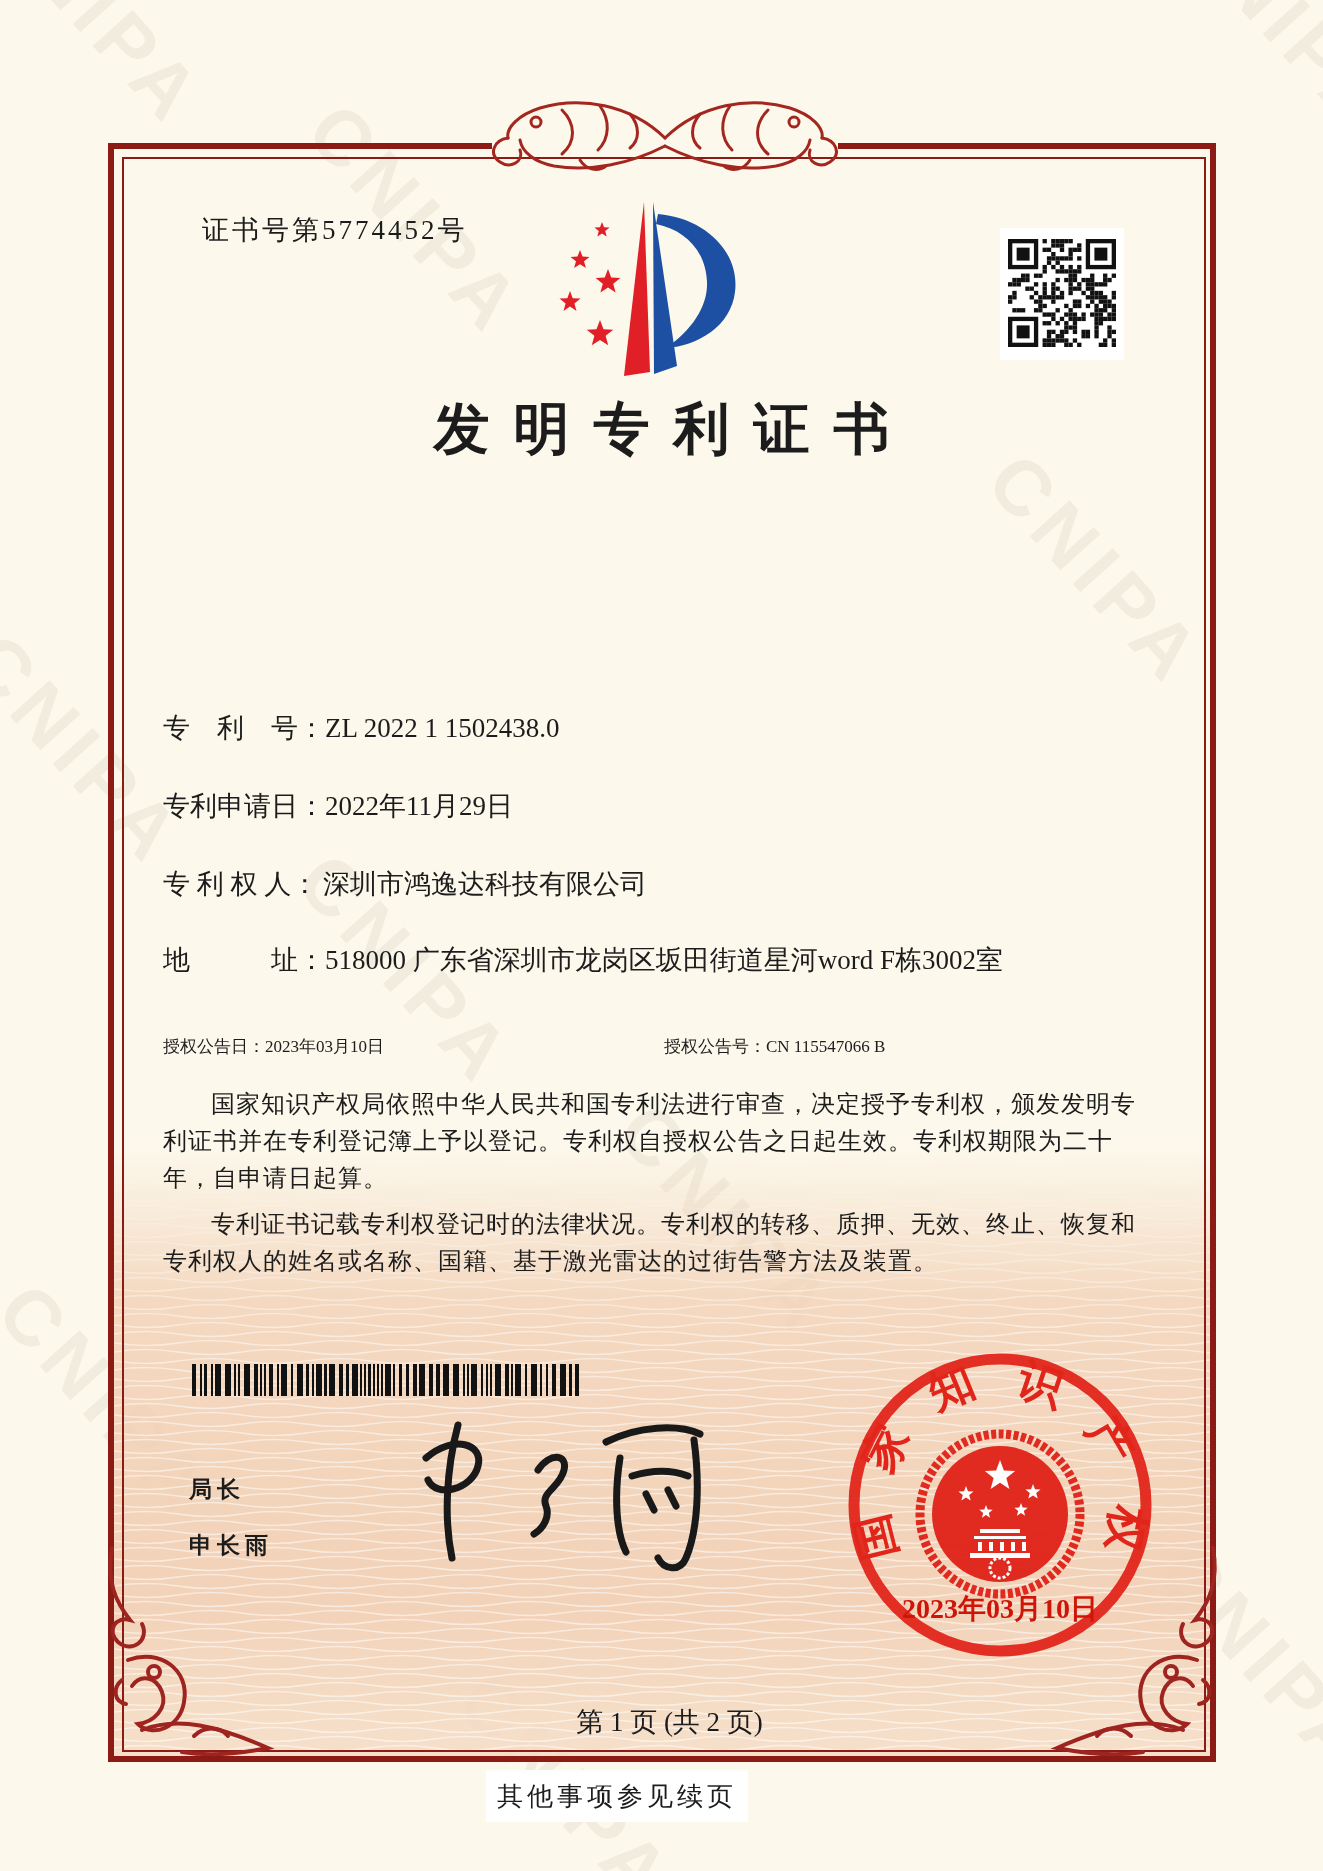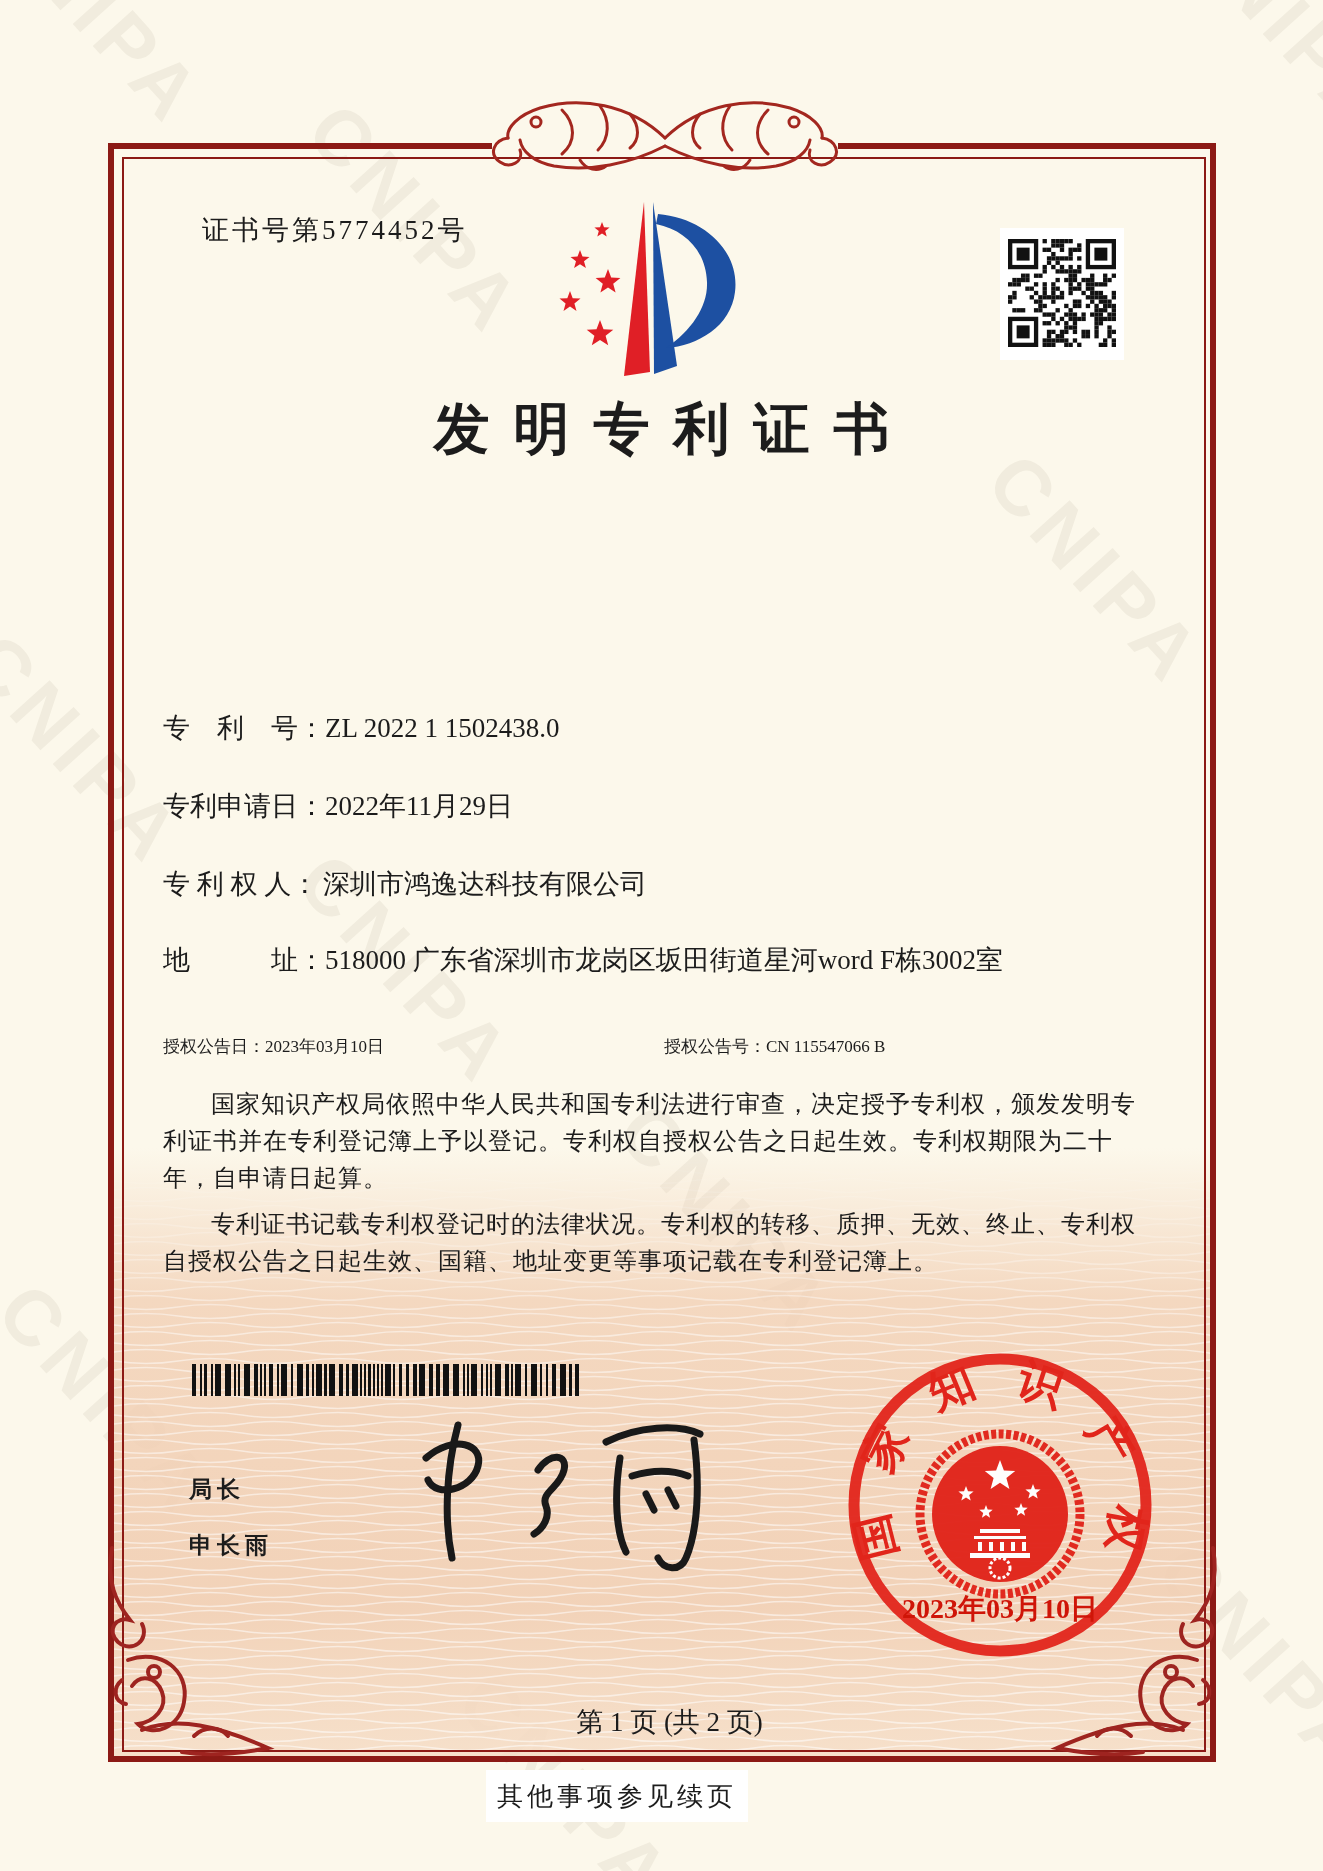--- a/index.html
+++ b/index.html
@@ -437,21 +437,21 @@
 
   <div class="grant-pair" style="left:163px;top:1026px">
     <span>授权公告日：</span><span>2023年03月10日</span>
   </div>
   <div class="grant-pair" style="left:664px;top:1026px">
     <span>授权公告号：</span><span>CN 115547066 B</span>
   </div>
 
   <div class="legal">
     <p>国家知识产权局依照中华人民共和国专利法进行审查，决定授予专利权，颁发发明专利证书并在专利登记簿上予以登记。专利权自授权公告之日起生效。专利权期限为二十年，自申请日起算。</p>
-    <p>专利证书记载专利权登记时的法律状况。专利权的转移、质押、无效、终止、专利权自授权公告之日起生效、国籍、地址变更等事项记载在专利登记簿上。</p>
+    <p>专利证书记载专利权登记时的法律状况。专利权的转移、质押、无效、终止、恢复和专利权人的姓名或名称、国籍、基于激光雷达的过街告警方法及装置。</p>
   </div>
 
   <svg class="barcode" id="barcode" width="394" height="34" viewBox="0 0 394 34">
       <rect x="2" y="0" width="4" height="32" fill="#111"></rect>
       <rect x="10" y="0" width="2" height="32" fill="#111"></rect>
       <rect x="14" y="0" width="3" height="32" fill="#111"></rect>
       <rect x="21" y="0" width="2" height="32" fill="#111"></rect>
       <rect x="25" y="0" width="6" height="32" fill="#111"></rect>
       <rect x="35" y="0" width="6" height="32" fill="#111"></rect>
       <rect x="44" y="0" width="2" height="32" fill="#111"></rect>

